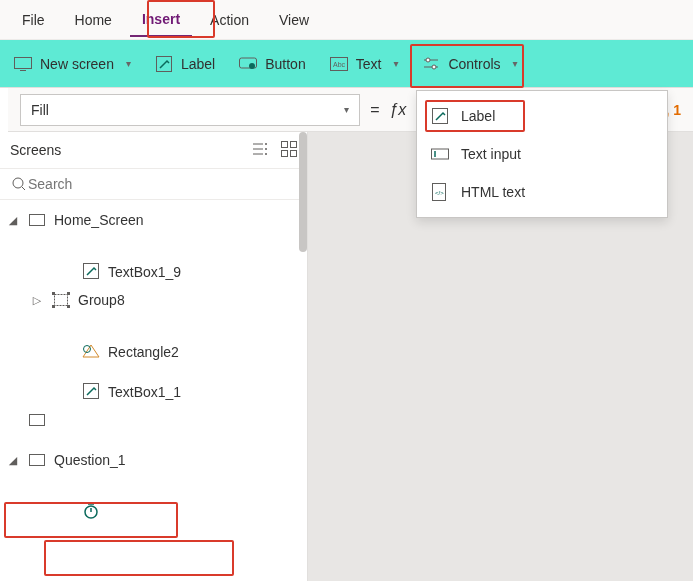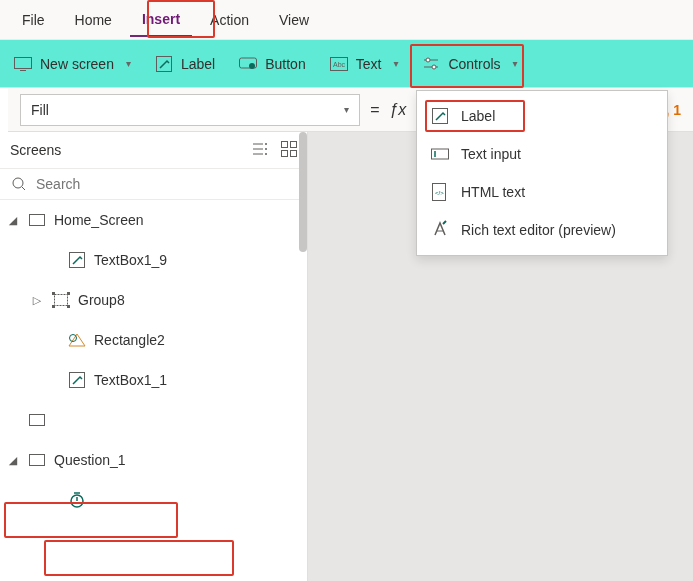--- a/index.html
+++ b/index.html
@@ -114,21 +114,20 @@
     height: 36px;
   }
   .panel-header .title {
     font-size: 14px;
     color: #323130;
   }
   .panel-header .hicons { display:flex; gap:12px; color:#605e5c; }
   .search-row {
     display: flex;
     align-items: center;
-    gap: 8px;
     padding: 6px 10px;
     border-top: 1px solid #edebe9;
     border-bottom: 1px solid #edebe9;
   }
   .search-row input {
     border: none;
     outline: none;
     flex: 1;
     font-size: 14px;
     color: #666;
@@ -153,21 +152,21 @@
     color: #605e5c;
     font-size: 11px;
   }
   .ticon {
     width: 18px; height: 18px;
     display:inline-flex; align-items:center; justify-content:center;
     color:#605e5c;
   }
   .depth-0 { padding-left: 6px; }
   .depth-1 { padding-left: 30px; }
-  .depth-2 { padding-left: 46px; }
+  .depth-2 { padding-left: 60px; align-items: flex-end; }
   .scrollbar-fake {
     position: absolute;
     right: 0; top: 0;
     width: 8px;
     height: 120px;
     background: #c8c6c4;
     border-radius: 4px;
   }
   
   .canvas {
@@ -423,29 +422,19 @@
     </div>
     <div class="dd-item">
       <span class="ticon">
         <svg width="16" height="18" viewBox="0 0 16 18">
           <rect x="0.5" y="0.5" width="13" height="17" fill="none" stroke="#605e5c"></rect>
           <text x="3" y="12" font-size="6" fill="#0b6a5c">&lt;/&gt;</text>
         </svg>
       </span>
       <span>HTML text</span>
     </div>
-    <div class="dd-item">
-      <span class="ticon">
-        <svg width="16" height="18" viewBox="0 0 16 18">
-          <path d="M3 14 L8 2 L13 14" fill="none" stroke="#605e5c" stroke-width="1.5"></path>
-          <line x1="5" y1="10" x2="11" y2="10" stroke="#605e5c"></line>
-          <path d="M11 3 L14 0" stroke="#0b6a5c" stroke-width="2"></path>
-        </svg>
-      </span>
-      <span>Rich text editor (preview)</span>
-    </div>
   </div>
 
 <div class="hl" style="left:147px; top:0px; width:68px; height:38px;"></div>
 <div class="hl" style="left:410px; top:44px; width:114px; height:44px;"></div>
 <div class="hl" style="left:425px; top:100px; width:100px; height:32px;"></div>
 <div class="hl" style="left:4px; top:502px; width:174px; height:36px;"></div>
 <div class="hl" style="left:44px; top:540px; width:190px; height:36px;"></div>
 
 </body></html>

